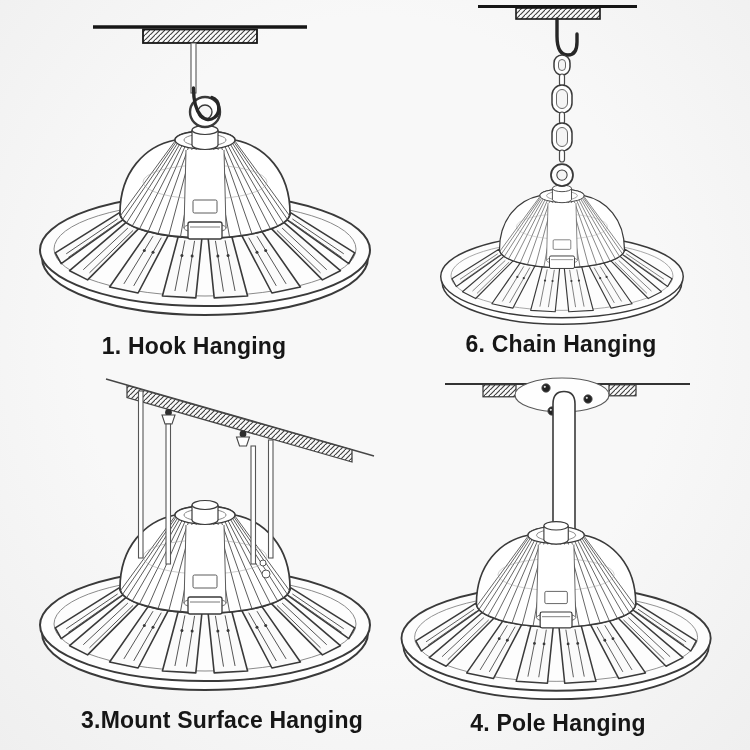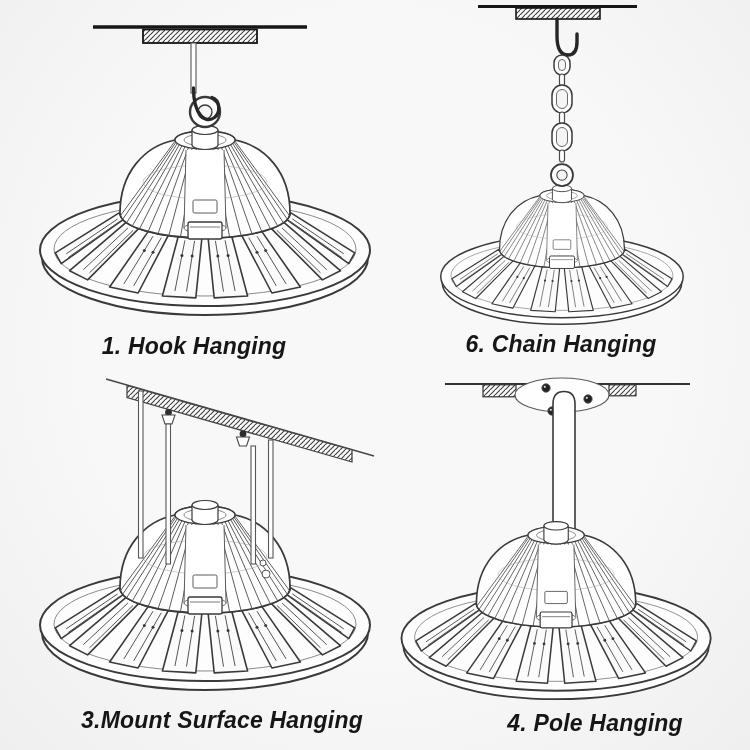--- a/index.html
+++ b/index.html
@@ -2,36 +2,35 @@
 <html style="--ink: #161616;"><head>
 <meta charset="utf-8">
 <style>
   html,body{margin:0;padding:0;}
   .canvas{
     position:relative;
     width:750px;height:750px;
     background:radial-gradient(ellipse at 50% 45%, #f8f8f8 55%, #efefef 100%);
     font-family:"Liberation Sans", sans-serif;
     overflow:hidden;
-    font-style:italic;
   }
   .canvas svg{position:absolute;left:0;top:0;}
   .caption{
     position:absolute;
     transform:translateX(-50%);
     font-weight:bold;
     font-size:23px;
     letter-spacing:0.2px;
     color:var(--ink,#161616);
     white-space:nowrap;
   }
   #cap1{left:194px;top:333px;}
   #cap2{left:561px;top:331px;}
   #cap3{left:222px;top:707px;text-align:center;}
-  #cap4{left:558px;top:710px;margin-left:37px;}
+  #cap4{left:558px;top:710px;}
 </style>
 </head>
 <body>
 
 <div class="canvas">
 
   <svg width="750" height="750" viewBox="0 0 750 750">
     <defs>
       <pattern id="hatch" width="5" height="5" patternUnits="userSpaceOnUse">
         <rect width="5" height="5" fill="#fafafa"></rect>

